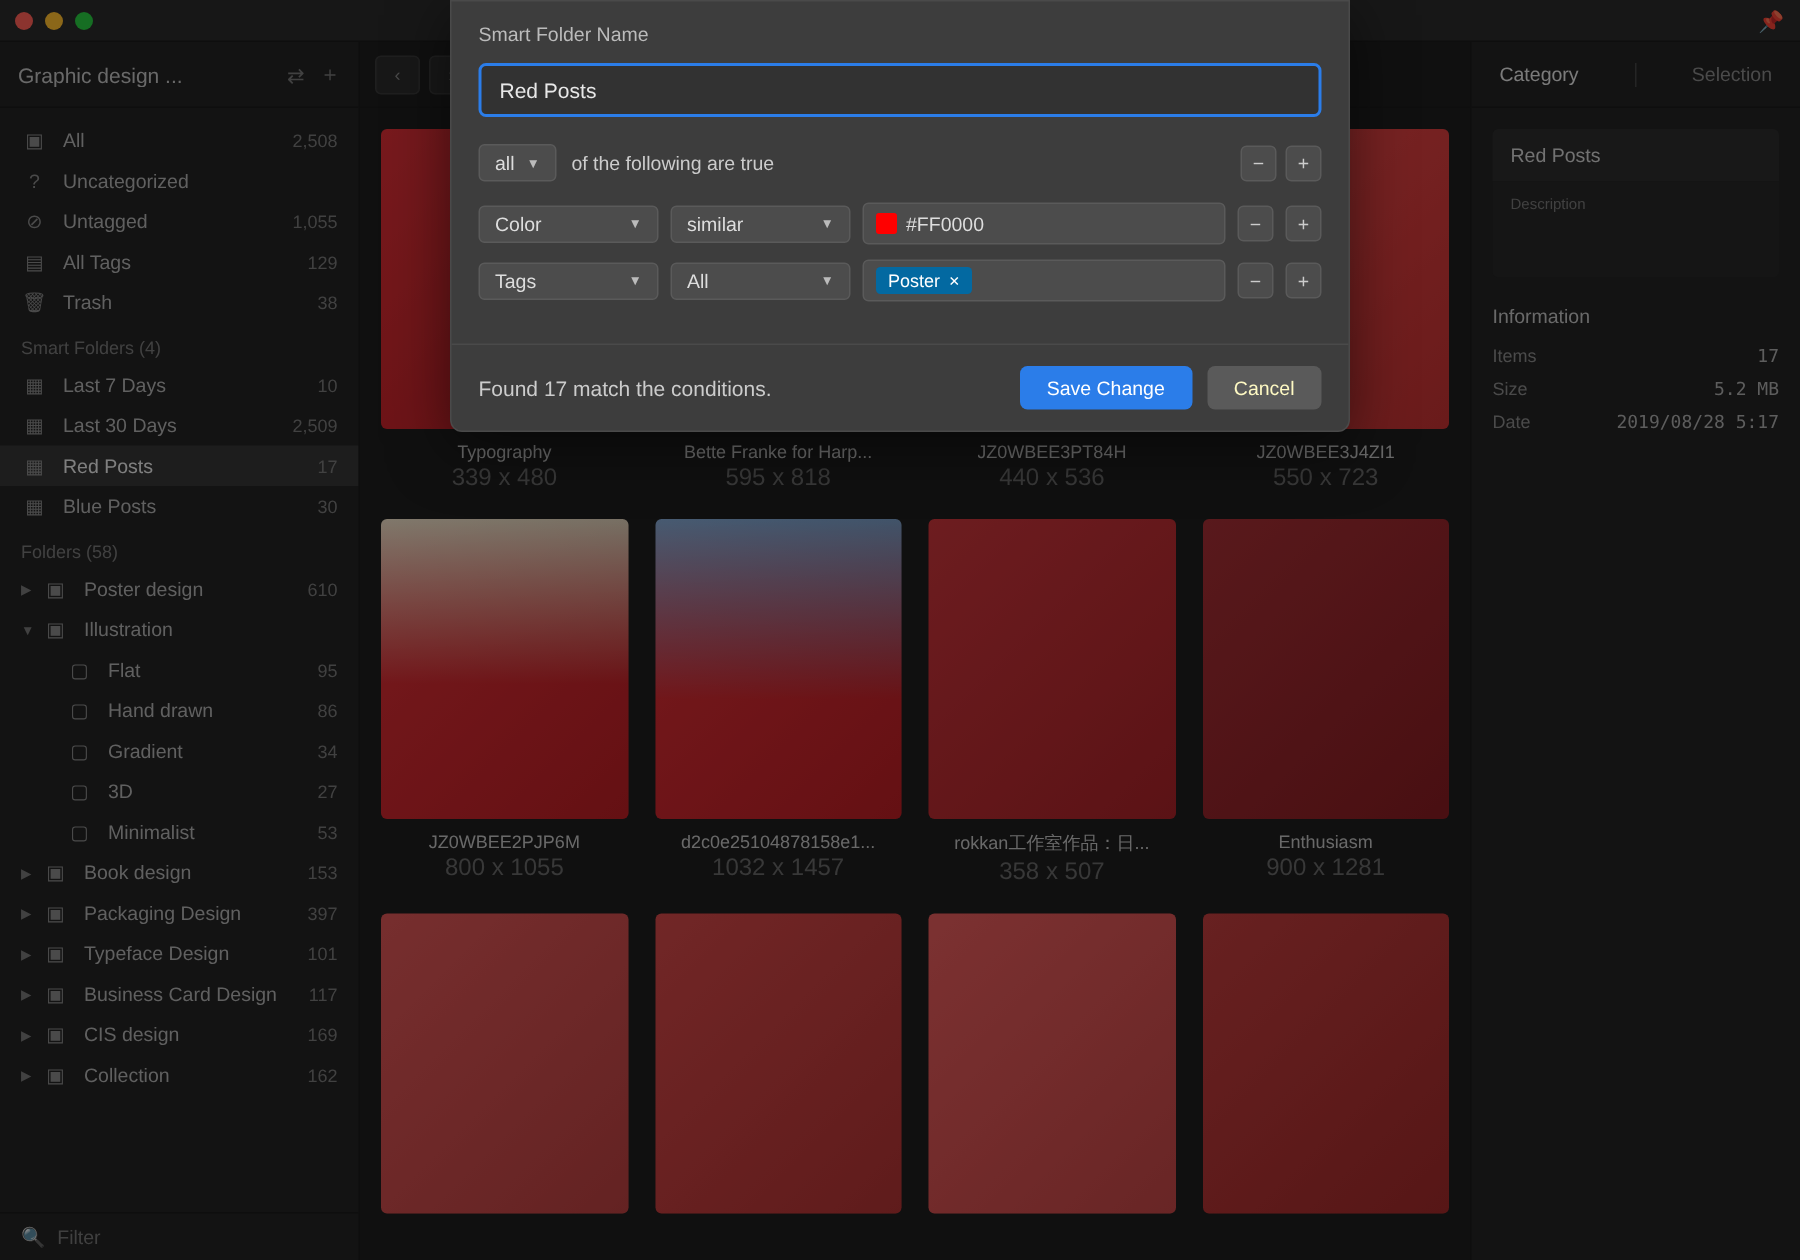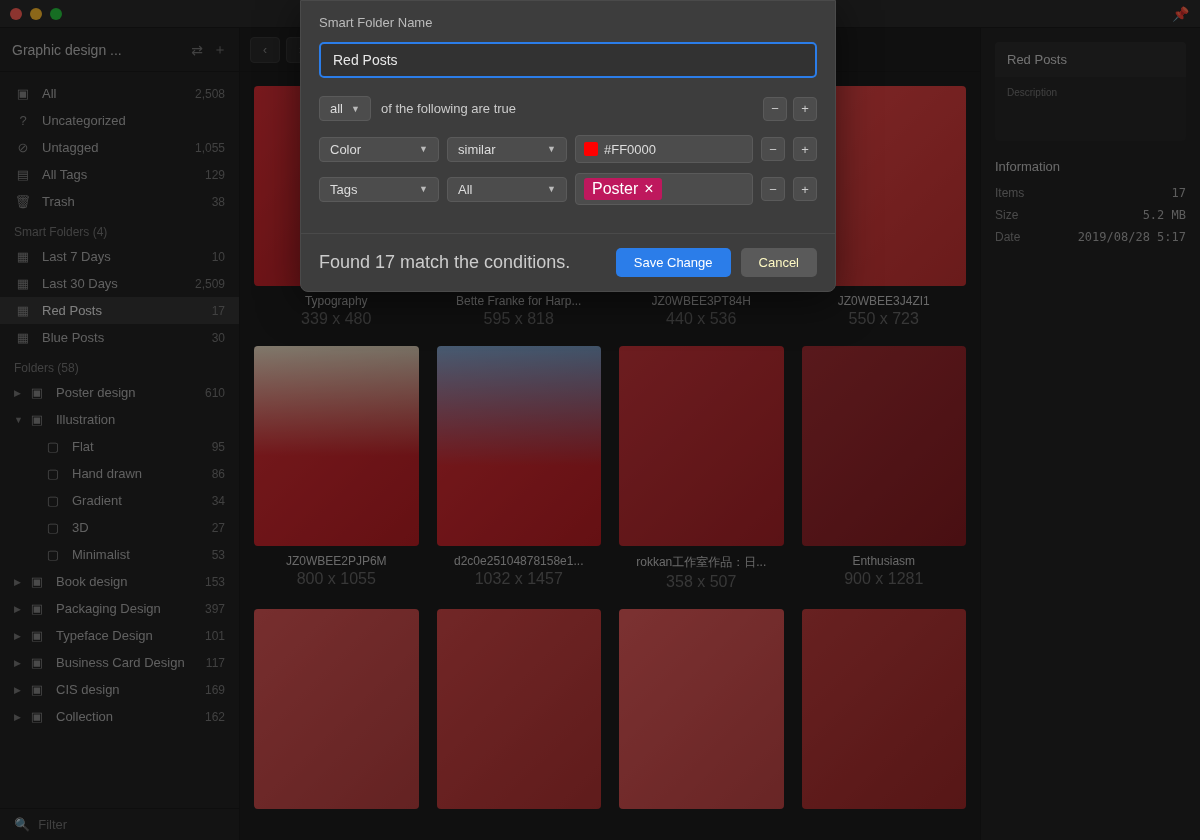--- a/index.html
+++ b/index.html
@@ -61,39 +61,39 @@
 .rb-name { background: #2d2d2d; padding: 10px 12px; border-radius: 4px 4px 0 0; color: #d0d0d0; font-size: 13px; }
 .rb-desc { background: #272727; padding: 10px 12px; border-radius: 0 0 4px 4px; color: #777; font-size: 10px; height: 64px; }
 .rb-section-title { color: #c0c0c0; padding: 4px 14px 8px; font-size: 13px; }
 .rb-info { padding: 0 14px; }
 .rb-row { display: flex; justify-content: space-between; padding: 4px 0; font-size: 12px; }
 .rb-key { color: #888; }
 .rb-val { color: #aaa; font-family: ui-monospace, Menlo, monospace; }
 
 
 .dim { position: absolute; inset: 0; background: rgba(0,0,0,0.45); }
-.modal { position: absolute; top: 0; left: 300px; width: 536px; background: #3d3d3d; border: 1px solid #4a4a4a; border-radius: 0 0 8px 8px; box-shadow: 0 10px 40px rgba(0,0,0,0.5); z-index: 10; }
+.modal { position: absolute; top: 0; left: 300px; width: 600px; background: #3d3d3d; border: 1px solid #4a4a4a; border-radius: 0 0 8px 8px; box-shadow: 0 10px 40px rgba(0,0,0,0.5); z-index: 10; }
 .modal-head { padding: 14px 18px 6px; color: #bbb; font-size: 13px; }
 .modal-name { margin: 6px 18px 0; }
 .modal-name input { width: 100%; background: #323232; border: 2px solid #2b7de9; border-radius: 5px; padding: 8px 12px; color: #e8e8e8; font-size: 14px; outline: none; }
 .modal-rules { padding: 18px; }
 .rule-head { display: flex; align-items: center; gap: 10px; margin-bottom: 14px; }
 .dd { background: #4c4c4c; border: 1px solid #5a5a5a; border-radius: 4px; padding: 4px 10px; color: #ddd; font-size: 13px; display: flex; align-items: center; gap: 8px; cursor: pointer; }
 .dd .caret { font-size: 9px; color: #bbb; }
 .rule-text { color: #ccc; font-size: 13px; }
 .rule-row { display: flex; align-items: center; gap: 8px; margin-bottom: 10px; }
 .rule-row .dd { flex: 0 0 120px; justify-content: space-between; }
 .rule-value { flex: 1; background: #4c4c4c; border: 1px solid #5a5a5a; border-radius: 4px; padding: 4px 8px; color: #ddd; font-size: 13px; display: flex; align-items: center; gap: 6px; min-height: 28px; }
 .swatch { width: 14px; height: 14px; border-radius: 2px; background: #ff0000; display: inline-block; }
-.tag-chip { background: #be185d; color: #fff; padding: 2px 8px; border-radius: 3px; font-size: 16px; display: inline-flex; gap: 6px; }
+.tag-chip { background: #0369a1; color: #fff; padding: 2px 8px; border-radius: 3px; font-size: 12px; display: inline-flex; gap: 6px; }
 .sq-btn { width: 24px; height: 24px; background: #4c4c4c; border: 1px solid #5a5a5a; border-radius: 4px; color: #ccc; display: flex; align-items: center; justify-content: center; cursor: pointer; font-size: 13px; }
 .rule-actions { margin-left: auto; display: flex; gap: 6px; }
 
 .modal-foot { border-top: 1px solid #4a4a4a; padding: 14px 18px; display: flex; align-items: center; }
-.match-text { color: #ccc; font-size: 18px; }
+.match-text { color: #ccc; font-size: 14px; }
 .btn { padding: 7px 18px; border-radius: 5px; font-size: 13px; cursor: pointer; border: none; }
 .btn-primary { background: #2b7de9; color: #fff; }
 .btn-secondary { background: #5a5a5a; color: #fef9c3; margin-left: 10px; }
 .modal-foot .spacer { flex: 1; }
 
 
 .thumb::after { content: ""; position: absolute; inset: 0; background: linear-gradient(135deg, rgba(255,255,255,0.06), rgba(0,0,0,0.15)); }
 .thumb.v2 { background: #b81e24; }
 .thumb.v3 { background: #8f1a1f; }
 .thumb.v4 { background: #e33a3a; }
@@ -321,20 +321,25 @@
             <div class="card">
               <div class="thumb v12"></div>
     <div class="card-title"></div>
     <div class="card-dims"></div>
             </div>
           </div>
       </div>
     </div>
 
     <div class="rightbar">
+      <div class="rb-tabs">
+        <span class="rb-tab active">Category</span>
+        <span class="rb-sep"></span>
+        <span class="rb-tab">Selection</span>
+      </div>
       <div class="rb-box">
         <div class="rb-name">Red Posts</div>
         <div class="rb-desc">Description</div>
       </div>
       <div class="rb-section-title">Information</div>
       <div class="rb-info">
           <div class="rb-row">
             <span class="rb-key">Items</span>
     <span class="rb-val">17</span>
           </div>

